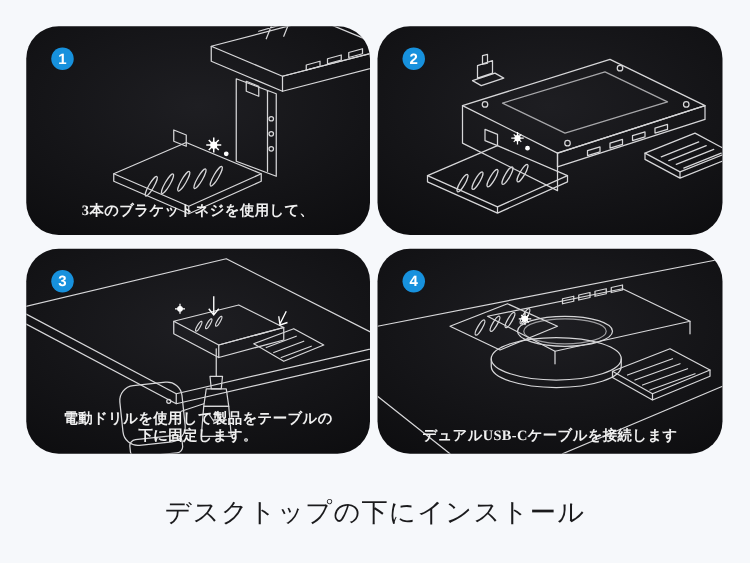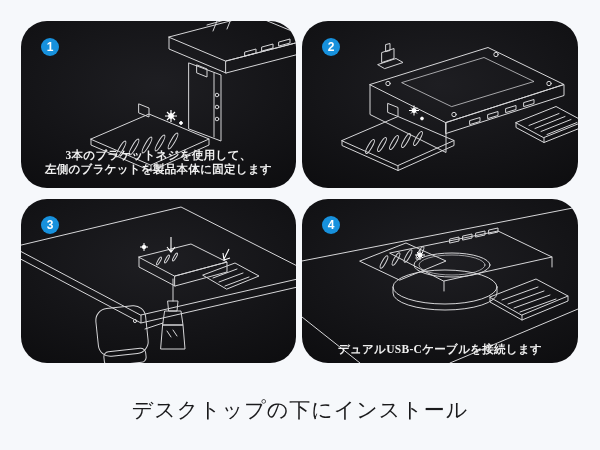--- a/index.html
+++ b/index.html
@@ -70,21 +70,20 @@
         <ellipse cx="152" cy="120" rx="2" ry="9" transform="rotate(30 152 120)"></ellipse>
       </g>
       <g class="w" stroke="#fff" fill="#fff">
         <circle cx="150" cy="95" r="2.4"></circle>
         <path d="M150,89 v12 M144,95 h12 M146,91 l8,8 M154,91 l-8,8" stroke-width="1.2" fill="none"></path>
         <circle cx="160" cy="102" r="1.4"></circle>
       </g>
     </svg>
     <div class="caption">
       <div>3本のブラケットネジを使用して、</div>
-      <div>左側のブラケットを製品本体に固定します</div>
     </div>
   </div>
 
   <div class="panel">
     <div class="badge">2</div>
     <svg class="art" viewBox="0 0 276 164">
       <g fill="none" stroke="var(--line)" stroke-width="1" stroke-linejoin="round" stroke-linecap="round">
         <path d="M68,62 L186,25 L262,62 L144,100 Z"></path>
         <path d="M100,60 L182,35 L232,59 L150,84 Z" opacity="0.75"></path>
         <circle cx="86" cy="61" r="2.2"></circle>
@@ -141,20 +140,24 @@
       </g>
       <g stroke="#fff" fill="none">
         <path d="M150,38 L150,52 M146,48 L150,53 L154,48" stroke-width="1.1"></path>
         <path d="M208,50 L203,60 M202,54 l1,7 l6,-2" stroke-width="1.1"></path>
       </g>
       <g stroke="#fff" fill="#fff">
         <circle cx="123" cy="48" r="1.8"></circle>
         <path d="M123,44 v8 M119,48 h8" stroke-width="1" fill="none"></path>
       </g>
     </svg>
+    <div class="caption low">
+      <div>電動ドリルを使用して製品をテーブルの</div>
+      <div>下に固定します。</div>
+    </div>
   </div>
 
   <div class="panel">
     <div class="badge">4</div>
     <svg class="art" viewBox="0 0 276 164">
       <g fill="none" stroke="var(--line)" stroke-width="1" stroke-linejoin="round" stroke-linecap="round">
         <path d="M0,62 L276,8"></path>
         <path d="M0,118 L58,164"></path>
         <path d="M148,164 L276,110"></path>
         <path d="M88,54 L196,32 L250,58 L142,82 Z"></path>

